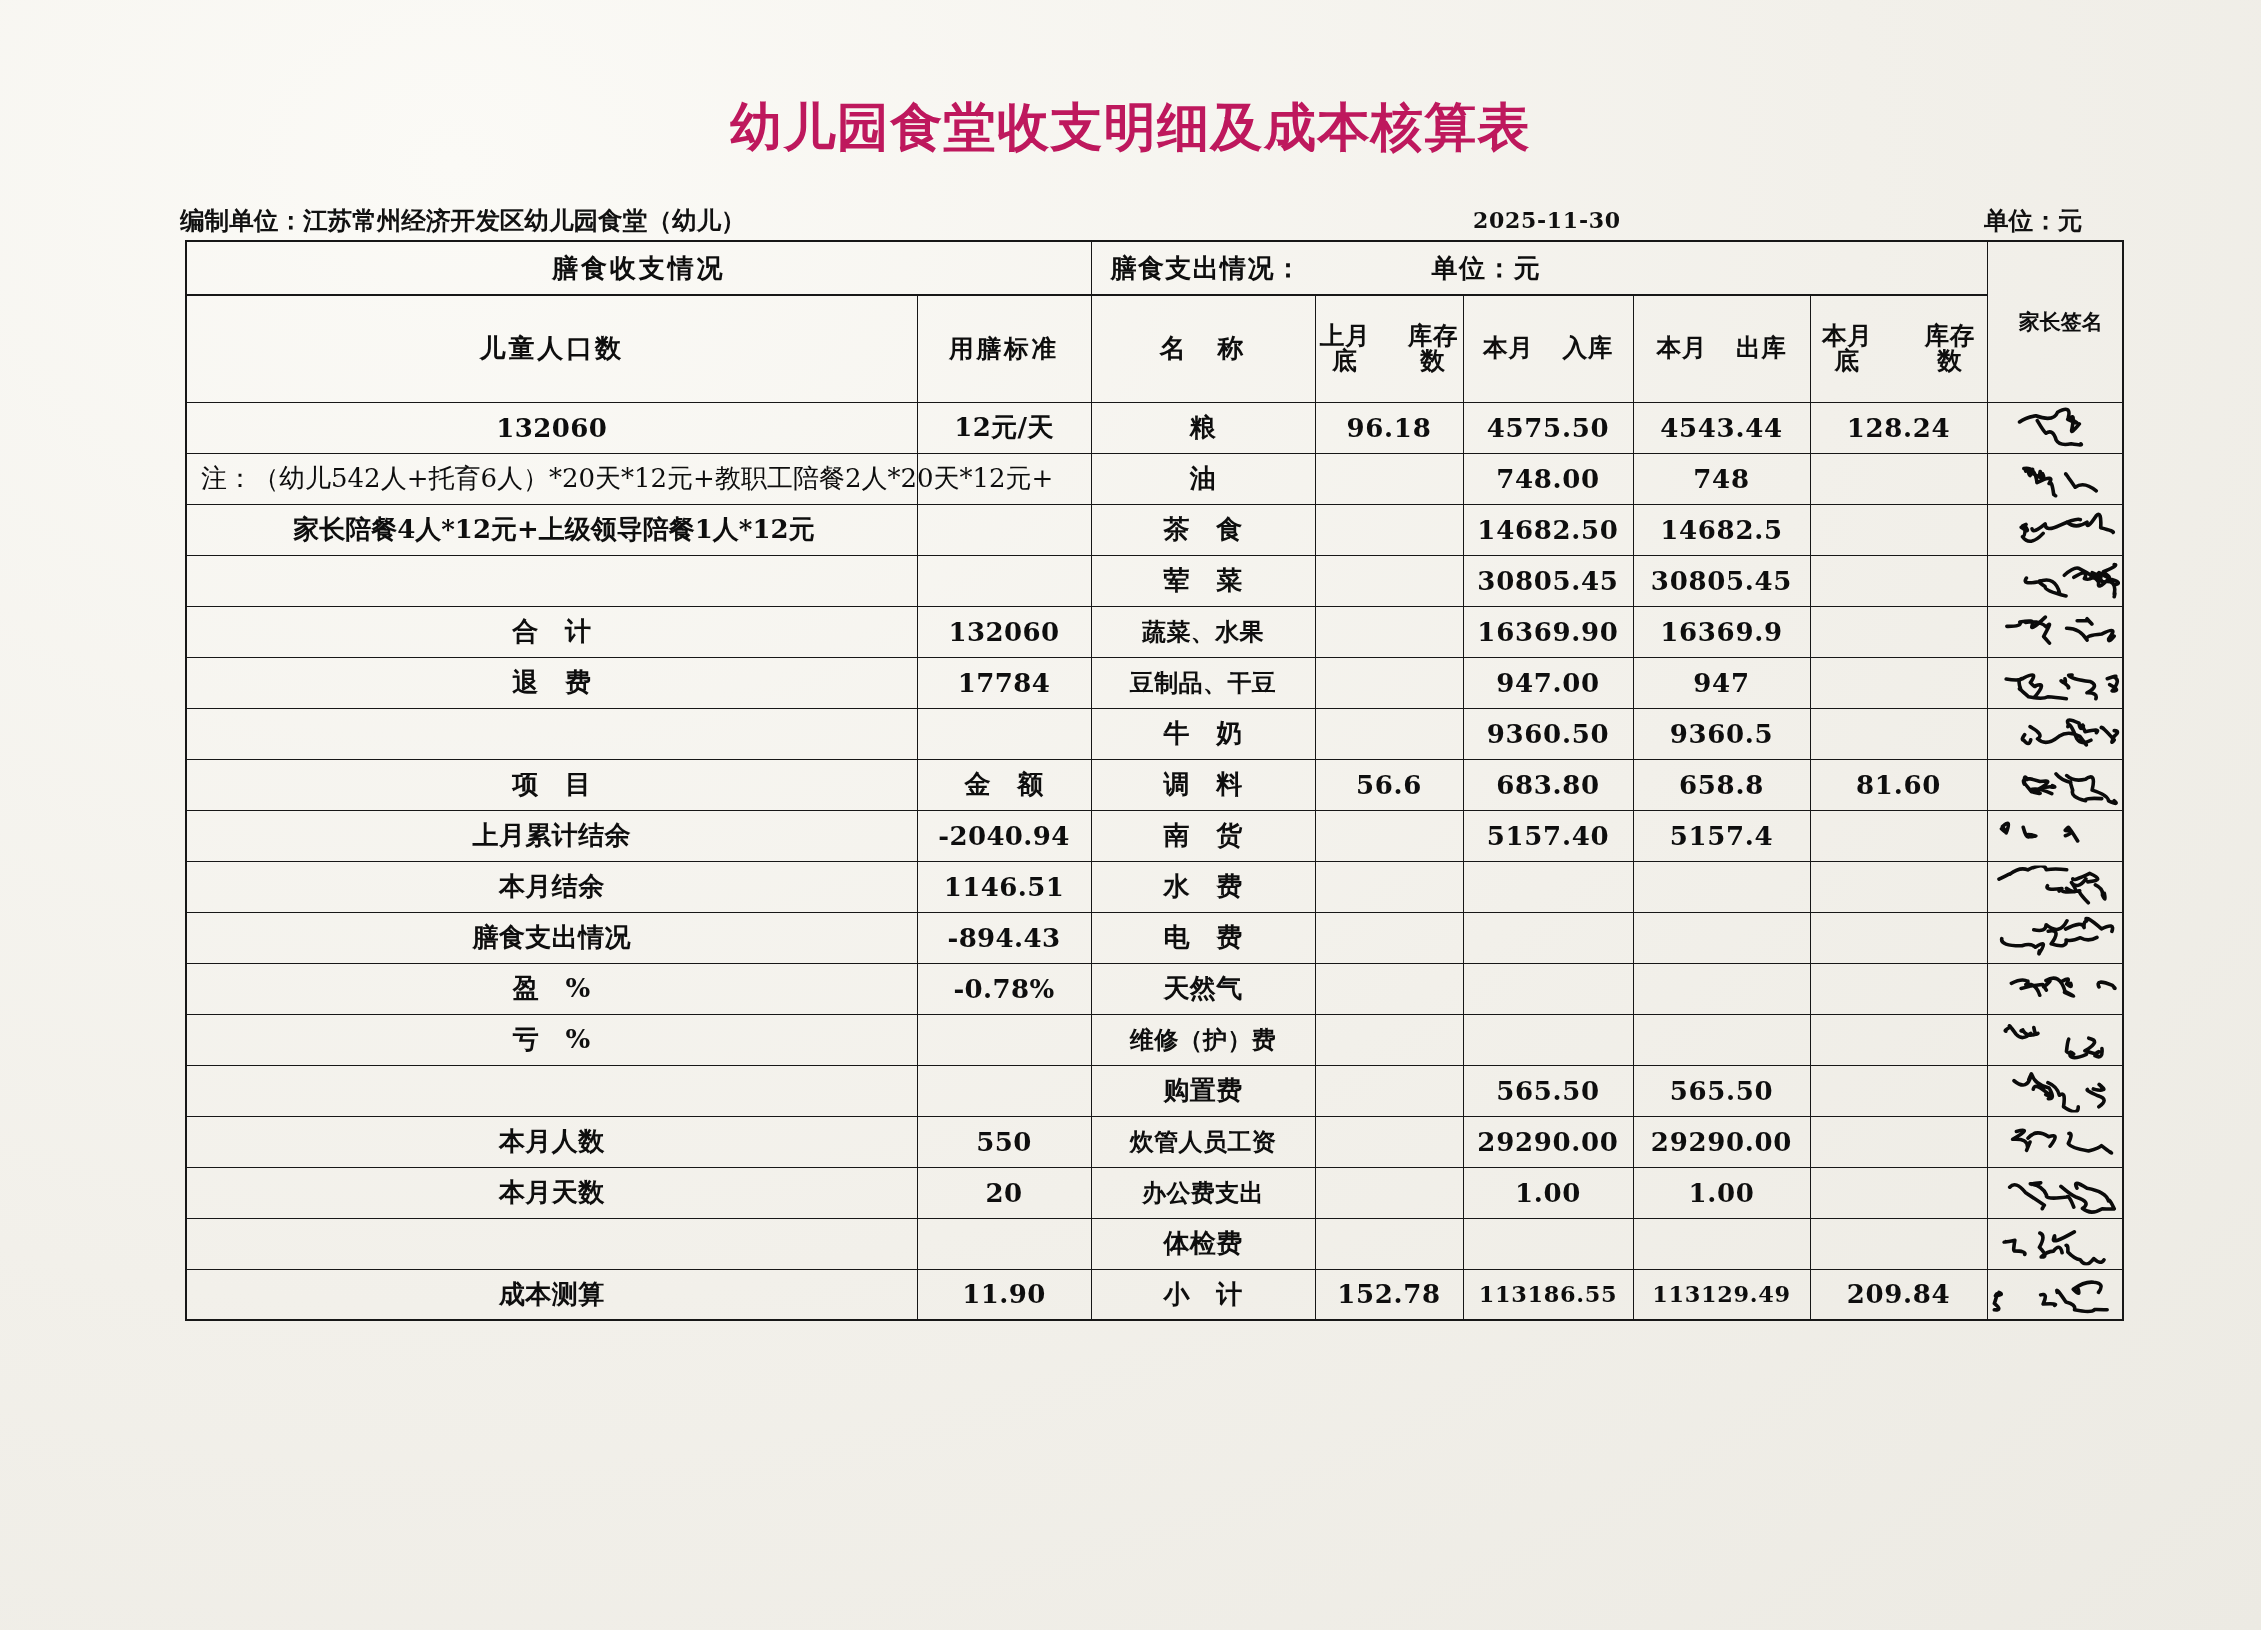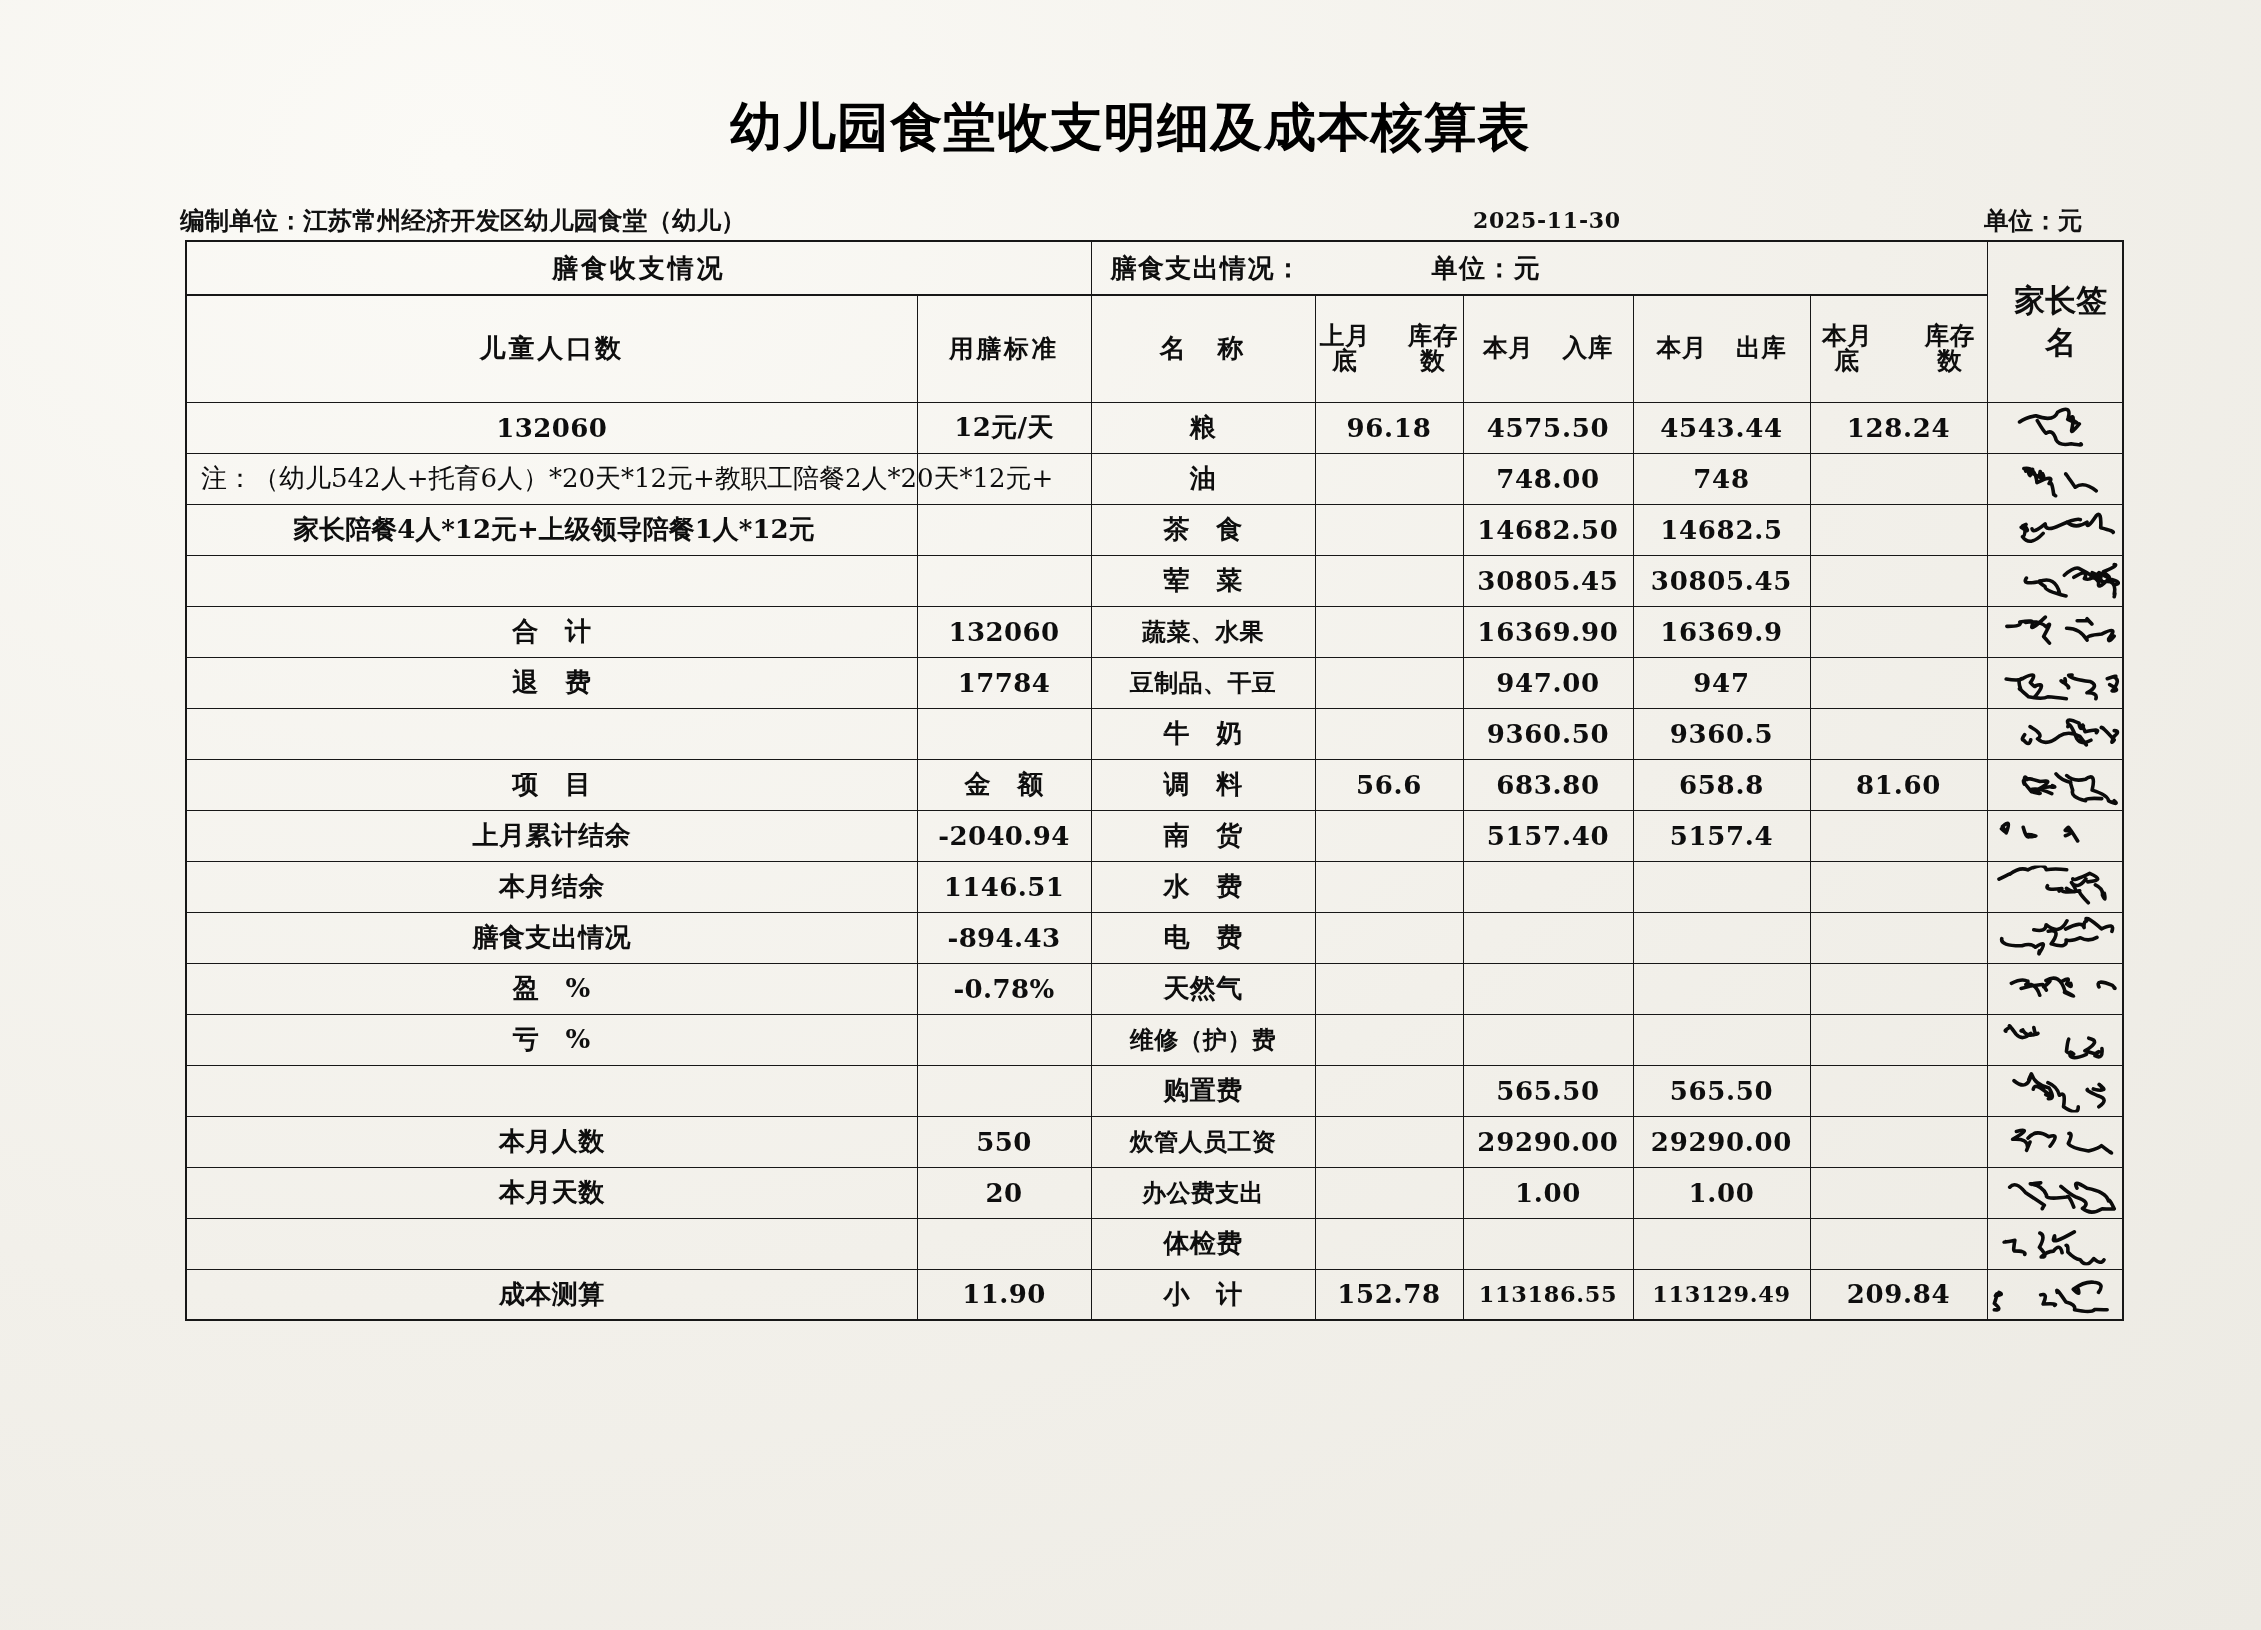--- a/index.html
+++ b/index.html
@@ -19,21 +19,21 @@
   }
   .sheet{position:absolute;inset:0;}
 
   .title{
     position:absolute;left:0;right:0;top:93px;
     text-align:center;
     font-family:"DejaVu Serif","Liberation Serif",serif;
     font-weight:bold;
     font-size:52px;
     letter-spacing:1.4px;
-    color:#000000;
+    color:#be185d;
   }
 
   .hdrline{position:absolute;top:204px;left:0;right:0;height:33px;}
   .hdr-left{position:absolute;left:180px;top:0;font-size:24.6px;font-family:"DejaVu Serif","Liberation Serif",serif;font-weight:bold;white-space:nowrap;}
   .hdr-date{position:absolute;left:1473px;top:2.9px;font-size:22px;font-family:"DejaVu Serif","Liberation Serif",serif;font-weight:bold;letter-spacing:0.7px;}
   .hdr-unit{position:absolute;left:1984px;top:0;font-size:24.6px;font-family:"DejaVu Serif","Liberation Serif",serif;font-weight:bold;white-space:nowrap;}
 
   
   .tbl{
     position:absolute;
@@ -133,21 +133,21 @@
           <col class="c-sig">
       </colgroup>
       <tbody>
 
         <tr>
           <td class="sec-title outerL thickTop" colspan="2">膳食收支情况</td>
           <td class="sec-title sec-exp thickTop" colspan="5">
             <span class="a">膳食支出情况：</span>
             <span class="b">单位：元</span>
           </td>
-          <td class="outerR thickTop" rowspan="2" style="font-size:31px;padding-left:12px;">家长签名</td>
+          <td class="outerR thickTop" rowspan="2" style="font-size:21px;padding-left:12px;">家长签名</td>
         </tr>
 
         <tr class="colhdr">
           <td class="outerL thickTop">儿童人口数</td>
           <td class="thickTop" style="font-size:24.6px;">用膳标准</td>
           <td class="thickTop">名　称</td>
           <td class="thickTop">
             <div class="two">
               <span>上月底</span>
               <span>库存数</span>

